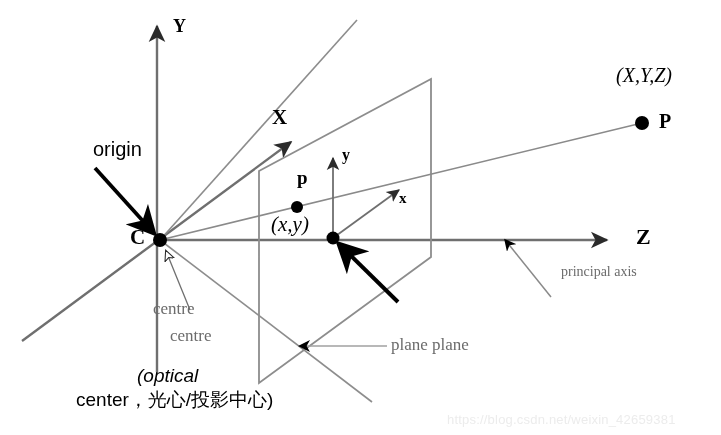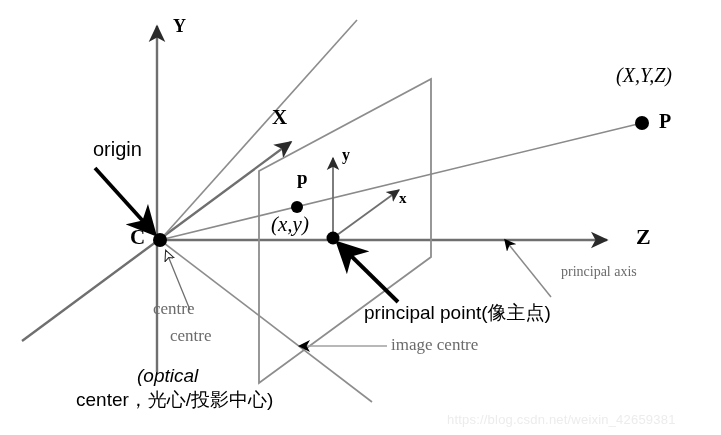--- a/index.html
+++ b/index.html
@@ -154,21 +154,20 @@
   <div class="lbl serif-italic" style="left:616px; top:65px; font-size:20px;">(X,Y,Z)</div>
 
   <div class="lbl sans" style="left:49px; top:139px; font-size:20px;margin-left:44px;">origin</div>
 
   <div class="lbl serif-gray" style="left:153px; top:300px; font-size:17px;">centre</div>
   <div class="lbl serif-gray" style="left:170px; top:327px; font-size:17px;">centre</div>
 
   <div class="lbl sans" style="left:137px; top:366px; font-size:19px;font-style:italic;">(optical</div>
   <div class="lbl sans" style="left:76px; top:390px; font-size:19px;">center，光心/投影中心)</div>
 
-  <div class="lbl sans" style="left:364px; top:303px; font-size:19px;">principal point(像主点)</div>
 
   <div class="lbl serif-gray" style="left:561px; top:265px; font-size:14px;">principal axis</div>
 
-  <div class="lbl serif-gray" style="left:391px; top:336px; font-size:17px;">image centre</div>
+  <div class="lbl serif-gray" style="left:391px; top:336px; font-size:17px;">plane plane</div>
 
   <div class="lbl watermark" style="left:447px; top:413px;">https://blog.csdn.net/weixin_42659381</div>
 
 </div>
 
 </body></html>

